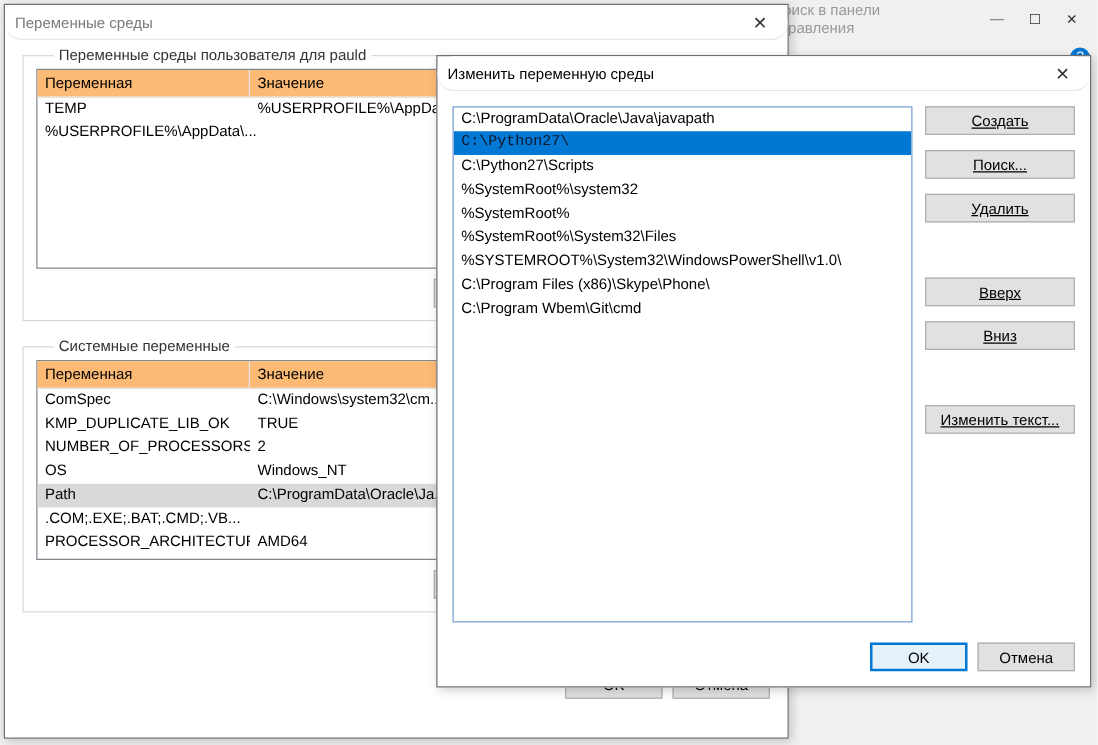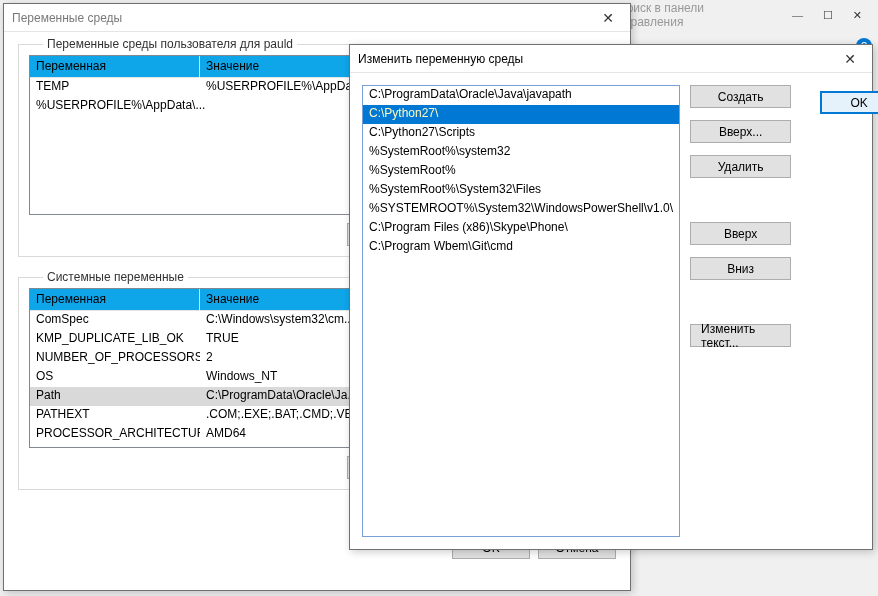--- a/index.html
+++ b/index.html
@@ -17,21 +17,21 @@
     border-radius: 50%; background: #0078d4; color: #fff;
     display:flex; align-items:center; justify-content:center; font-size:11px;
   }
 
   .dialog {
     position: absolute; background: #fff; border: 1px solid #707070;
     box-shadow: 2px 2px 8px rgba(0,0,0,0.2);
   }
   .titlebar {
     height: 28px; display: flex; align-items: center; padding: 0 8px;
-    border-bottom: 1px solid #e5e5e5; background: #fff;
+    border-bottom: 1px solid #e5e5e5; background: #fff; border-radius: 13px;
   }
   .titlebar.inactive { color: #7a7a7a; }
   .titlebar .title { flex: 1; }
   .titlebar .close {
     width: 28px; height: 22px; display:flex; align-items:center; justify-content:center;
     font-size: 14px; color: #333; cursor: default;
   }
 
   
   .env-dialog {
@@ -44,21 +44,21 @@
   }
   .groupbox > .legend {
     position: absolute; top: -8px; left: 8px; background: #fff; padding: 0 4px;
     color: #333;
     margin-left: 16px;
   }
   .table {
     border: 1px solid #828790; background: #fff;
   }
   .table .header {
-    display: flex; background: #0ea5e9; border-bottom: 1px solid #e5e5e5; height: 22px;
+    display: flex; background: #fdba74; border-bottom: 1px solid #e5e5e5; height: 22px;
   }
   .table .header div {
     padding: 3px 6px; border-right: 1px solid #e5e5e5;
   }
   .table .row { display: flex; height: 19px; }
   .table .row div { padding: 1px 6px; overflow: hidden; white-space: nowrap; }
   .table .row.sel { background: #d9d9d9; }
   .col-var { width: 170px; flex: 0 0 170px; }
   .col-val { flex: 1; }
   .btnrow { display: flex; justify-content: flex-end; gap: 8px; margin-top: 8px; }
@@ -70,32 +70,32 @@
   .btn.default { border: 2px solid #0078d4; background: #e5f1fb; }
   .env-footer {
     padding: 10px 14px; display: flex; justify-content: flex-end; gap: 8px;
     margin-top: 4px;
   }
 
   
   .edit-dialog {
     left: 349px; top: 44px; width: 524px; height: 506px; z-index: 10;
   }
-  .edit-body { padding: 12px; display: flex; gap: 10px; height: calc(100% - 28px); flex-direction: row;}
+  .edit-body { padding: 12px; display: flex; gap: 10px; height: calc(100% - 28px); flex-direction: column;}
   .edit-main-row { display:flex; gap: 10px; flex: 1; }
   .pathlist {
     flex: 1; border: 1px solid #7a9fd4; background: #fff; overflow: hidden;
   }
   .pathlist .item {
     height: 19px; padding: 1px 6px; white-space: nowrap; overflow: hidden;
   }
-  .pathlist .item.sel { background: #0078d4; color: #fef9c3; }
+  .pathlist .item.sel { background: #0078d4; color: #0f172a; font-family: Liberation Mono, monospace; }
   .sidebuttons { width: 120px; display:flex; flex-direction:column; gap: 12px; }
   .sidebuttons .spacer { height: 20px; }
-  .sidebuttons .btn { width: 101px; }
+  .sidebuttons .btn { width: 120px; text-decoration: underline; }
   .edit-footer { display:flex; justify-content:flex-end; gap:8px; padding-top:6px; }
 </style>
 </head>
 <body>
 
 <div class="bg-top">
   <span style="color:#999">Поиск в панели управления</span>
   <span class="winbtn">—</span>
   <span class="winbtn">☐</span>
   <span class="winbtn">✕</span>
@@ -155,21 +155,20 @@
             </div>
             <div class="row">
               <div class="col-var">OS</div>
               <div class="col-val">Windows_NT</div>
             </div>
             <div class="row sel">
               <div class="col-var">Path</div>
               <div class="col-val">C:\ProgramData\Oracle\Ja...</div>
             </div>
             <div class="row">
-              <div class="col-var">PATHEXT</div>
               <div class="col-val">.COM;.EXE;.BAT;.CMD;.VB...</div>
             </div>
             <div class="row">
               <div class="col-var">PROCESSOR_ARCHITECTURE</div>
               <div class="col-val">AMD64</div>
             </div>
           </div>
       </div>
       <div class="btnrow">
         <span class="btn">Создать...</span>
@@ -199,21 +198,21 @@
             <div class="item">%SystemRoot%\system32</div>
             <div class="item">%SystemRoot%</div>
             <div class="item">%SystemRoot%\System32\Files</div>
             <div class="item">%SYSTEMROOT%\System32\WindowsPowerShell\v1.0\</div>
             <div class="item">C:\Program Files (x86)\Skype\Phone\</div>
             <div class="item">C:\Program Wbem\Git\cmd</div>
           </div>
       </div>
       <div class="sidebuttons">
         <span class="btn">Создать</span>
-        <span class="btn">Вверх...</span>
+        <span class="btn">Поиск...</span>
         <span class="btn">Удалить</span>
         <span class="spacer"></span>
         <span class="btn">Вверх</span>
         <span class="btn">Вниз</span>
         <span class="spacer"></span>
         <span class="btn">Изменить текст...</span>
       </div>
     </div>
     <div class="edit-footer">
       <span class="btn default">OK</span>

